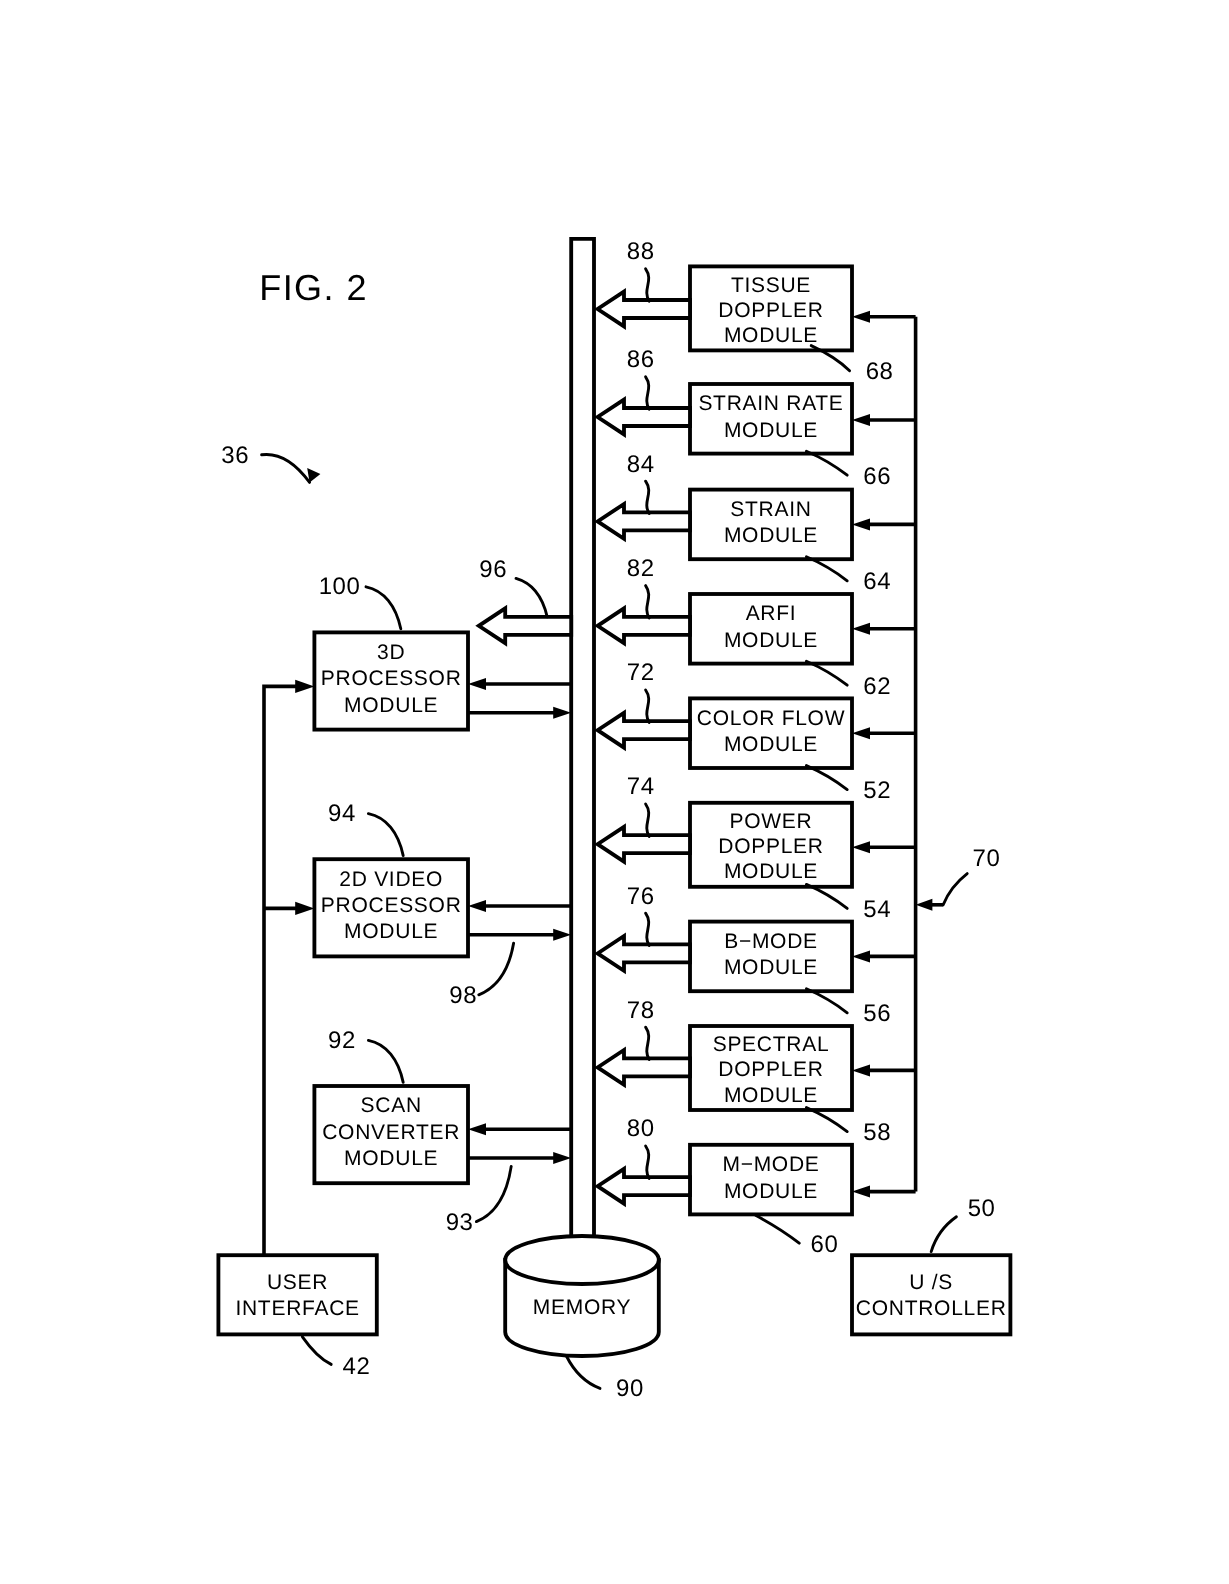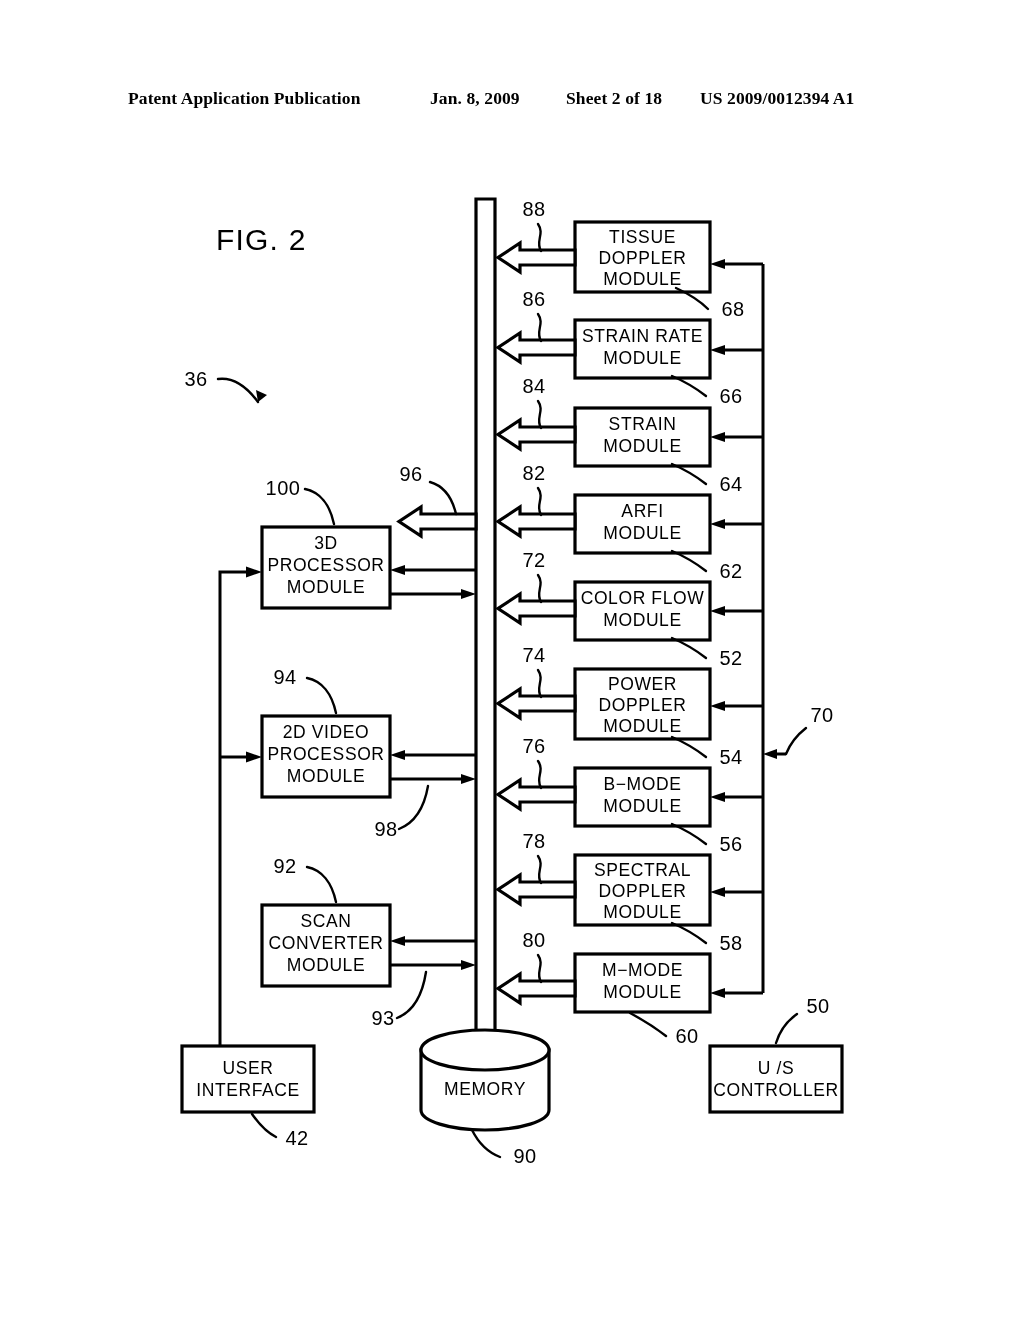--- a/index.html
+++ b/index.html
@@ -92,26 +92,20 @@
     fill: #ffffff;
     stroke: #000000;
     stroke-width: 3.2;
   }
 </style>
 </head>
 <body>
 
 <div id="page">
 
-  <div class="pub-header">
-    <span class="hdr-pub">Patent Application Publication</span>
-    <span class="hdr-date">Jan. 8, 2009</span>
-    <span class="hdr-sheet">Sheet 2 of 18</span>
-    <span class="hdr-num">US 2009/0012394 A1</span>
-  </div>
 
   <svg id="fig" viewBox="0 0 1024 1320">
 
     <text class="figtitle" x="216" y="250">FIG. 2</text>
 
     <text class="reflabel" x="196" y="386">36</text>
     <path class="leader" d="M 218 379 C 233 377 247 387 258 402"></path>
     <path d="M 258 402 l -2 -12 l 11 5 z" fill="#000"></path>
 
     <path class="hollow" d="M 476 199 L 495 199 L 495 1035 L 506 1035 L 485.5 1065 L 465 1035 L 476 1035 Z"></path>

